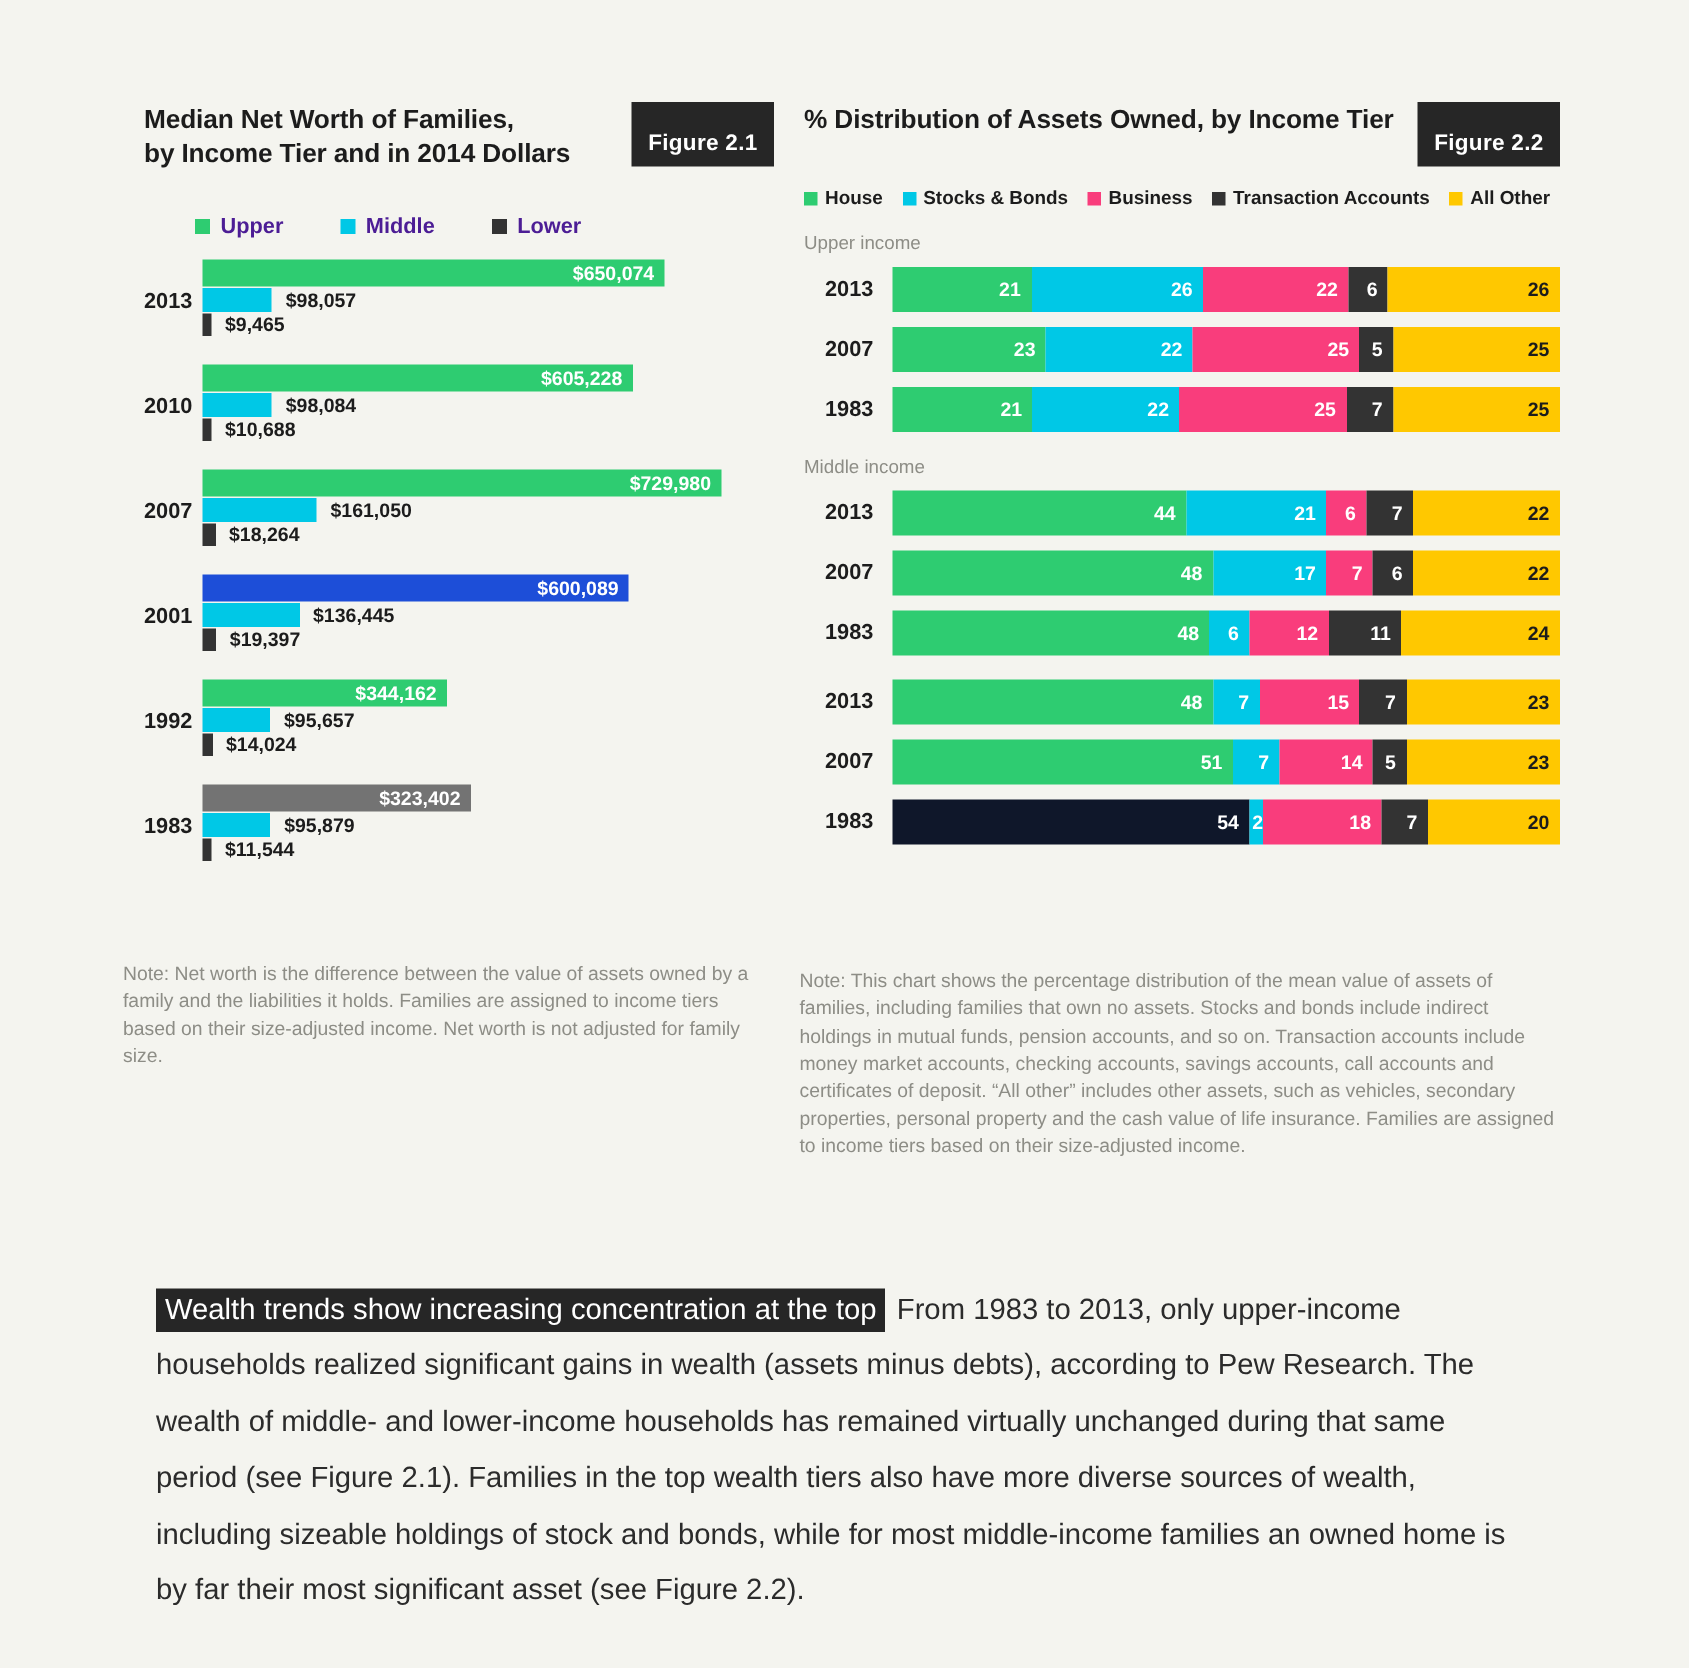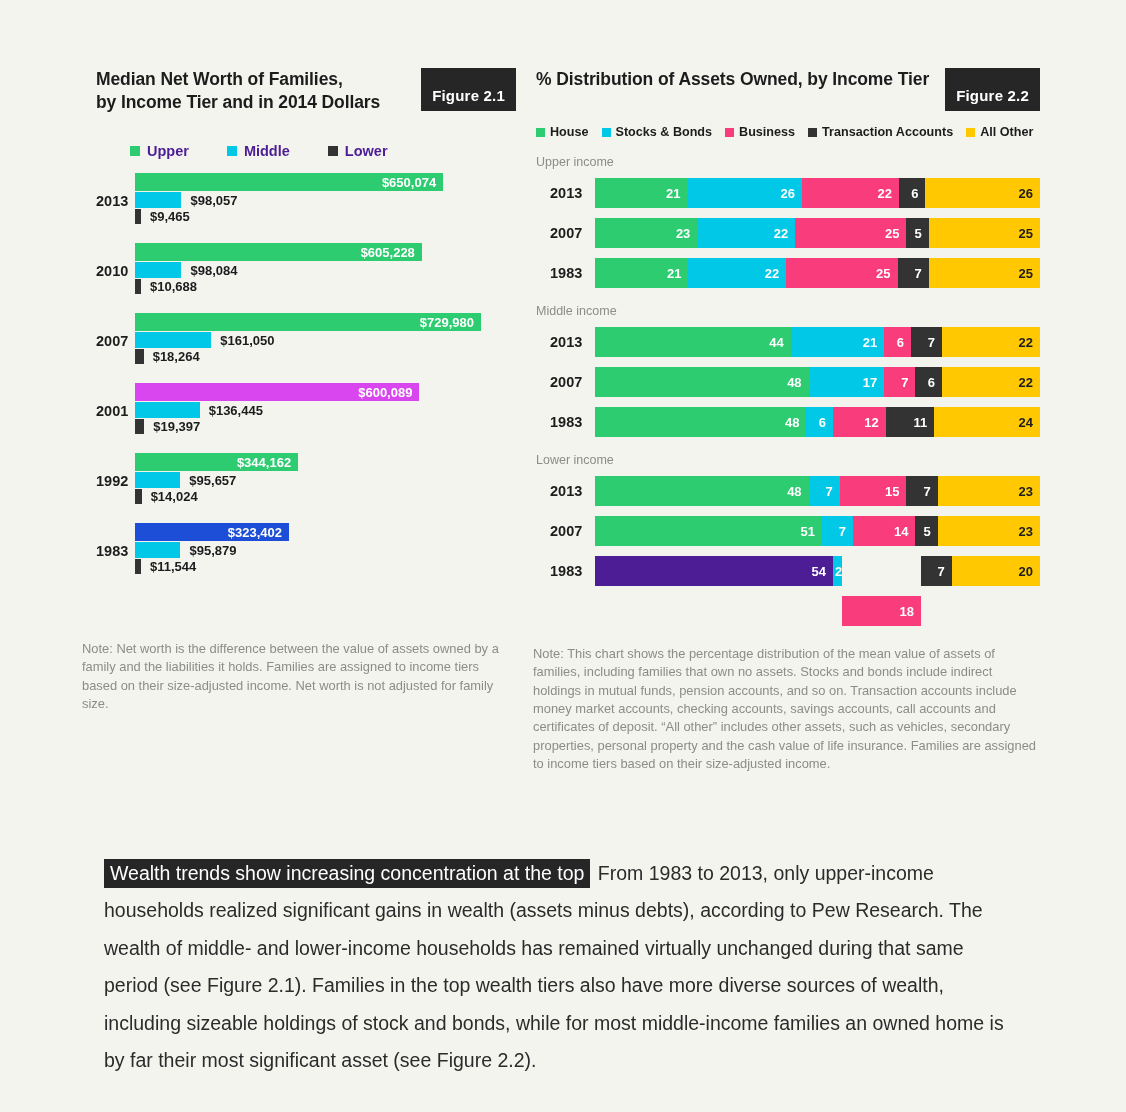--- a/index.html
+++ b/index.html
@@ -185,21 +185,21 @@
           <div class="barline r-lower">
             <div class="bar-out" style="left: 17.6569px;">$18,264</div>
             <div class="bar" style="width: 8.65687px; background: rgb(51, 51, 51);"></div>
           </div>
         </div>
       </div>
       <div class="grp">
         <div class="yearlab">2001</div>
         <div class="bars">
           <div class="barline r-upper">
-            <div class="bar" style="width: 284.434px; background: #d946ef;">
+            <div class="bar" style="width: 284.434px; background: #1d4ed8;">
               <div class="bar-in">$600,089</div>
             </div>
           </div>
           <div class="barline r-middle">
             <div class="bar-out" style="left: 73.673px;">$136,445</div>
             <div class="bar" style="width: 64.673px; background: rgb(0, 200, 230);"></div>
           </div>
           <div class="barline r-lower">
             <div class="bar-out" style="left: 18.1939px;">$19,397</div>
             <div class="bar" style="width: 9.1939px; background: rgb(51, 51, 51);"></div>
@@ -221,21 +221,21 @@
           <div class="barline r-lower">
             <div class="bar-out" style="left: 15.6472px;">$14,024</div>
             <div class="bar" style="width: 6.64717px; background: rgb(51, 51, 51);"></div>
           </div>
         </div>
       </div>
       <div class="grp">
         <div class="yearlab">1983</div>
         <div class="bars">
           <div class="barline r-upper">
-            <div class="bar" style="width: 154px; background: #1d4ed8;">
+            <div class="bar" style="width: 179px; background: #737373;">
               <div class="bar-in">$323,402</div>
             </div>
           </div>
           <div class="barline r-middle">
             <div class="bar-out" style="left: 54.4453px;">$95,879</div>
             <div class="bar" style="width: 45.4453px; background: rgb(0, 200, 230);"></div>
           </div>
           <div class="barline r-lower">
             <div class="bar-out" style="left: 15px;">$11,544</div>
             <div class="bar" style="width: 6px; background: rgb(51, 51, 51);"></div>
@@ -397,21 +397,20 @@
             <div class="seg" style="width: 10.8911%; background: rgb(51, 51, 51);">
               <span class="seg-lab light">11</span>
             </div>
             <div class="seg" style="width: 23.7624%; background: rgb(255, 200, 0);">
               <span class="seg-lab dark">24</span>
             </div>
           </div>
         </div>
       </div>
       <div class="tier">
-        <div class="tier-label">Lower income</div>
         <div class="srow">
           <div class="yearlab">2013</div>
           <div class="stack">
             <div class="seg" style="width: 48%; background: rgb(46, 204, 113);">
               <span class="seg-lab light">48</span>
             </div>
             <div class="seg" style="width: 7%; background: rgb(0, 200, 230);">
               <span class="seg-lab light">7</span>
             </div>
             <div class="seg" style="width: 15%; background: rgb(249, 61, 124);">
@@ -441,27 +440,27 @@
               <span class="seg-lab light">5</span>
             </div>
             <div class="seg" style="width: 23%; background: rgb(255, 200, 0);">
               <span class="seg-lab dark">23</span>
             </div>
           </div>
         </div>
         <div class="srow">
           <div class="yearlab">1983</div>
           <div class="stack">
-            <div class="seg" style="width: 53.4653%; background: #4c1d95;">
+            <div class="seg" style="width: 53.4653%; background: #0f172a;">
               <span class="seg-lab light">54</span>
             </div>
             <div class="seg" style="width: 1.9802%; background: rgb(0, 200, 230); overflow: visible;">
               <span class="seg-lab light" style="right: auto; left: 2px;">2</span>
             </div>
-            <div class="seg" style="width: 17.8218%; background: rgb(249, 61, 124); margin-top: 40px;">
+            <div class="seg" style="width: 17.8218%; background: rgb(249, 61, 124);">
               <span class="seg-lab light">18</span>
             </div>
             <div class="seg" style="width: 6.93069%; background: rgb(51, 51, 51);">
               <span class="seg-lab light">7</span>
             </div>
             <div class="seg" style="width: 19.802%; background: rgb(255, 200, 0);">
               <span class="seg-lab dark">20</span>
             </div>
           </div>
         </div>

